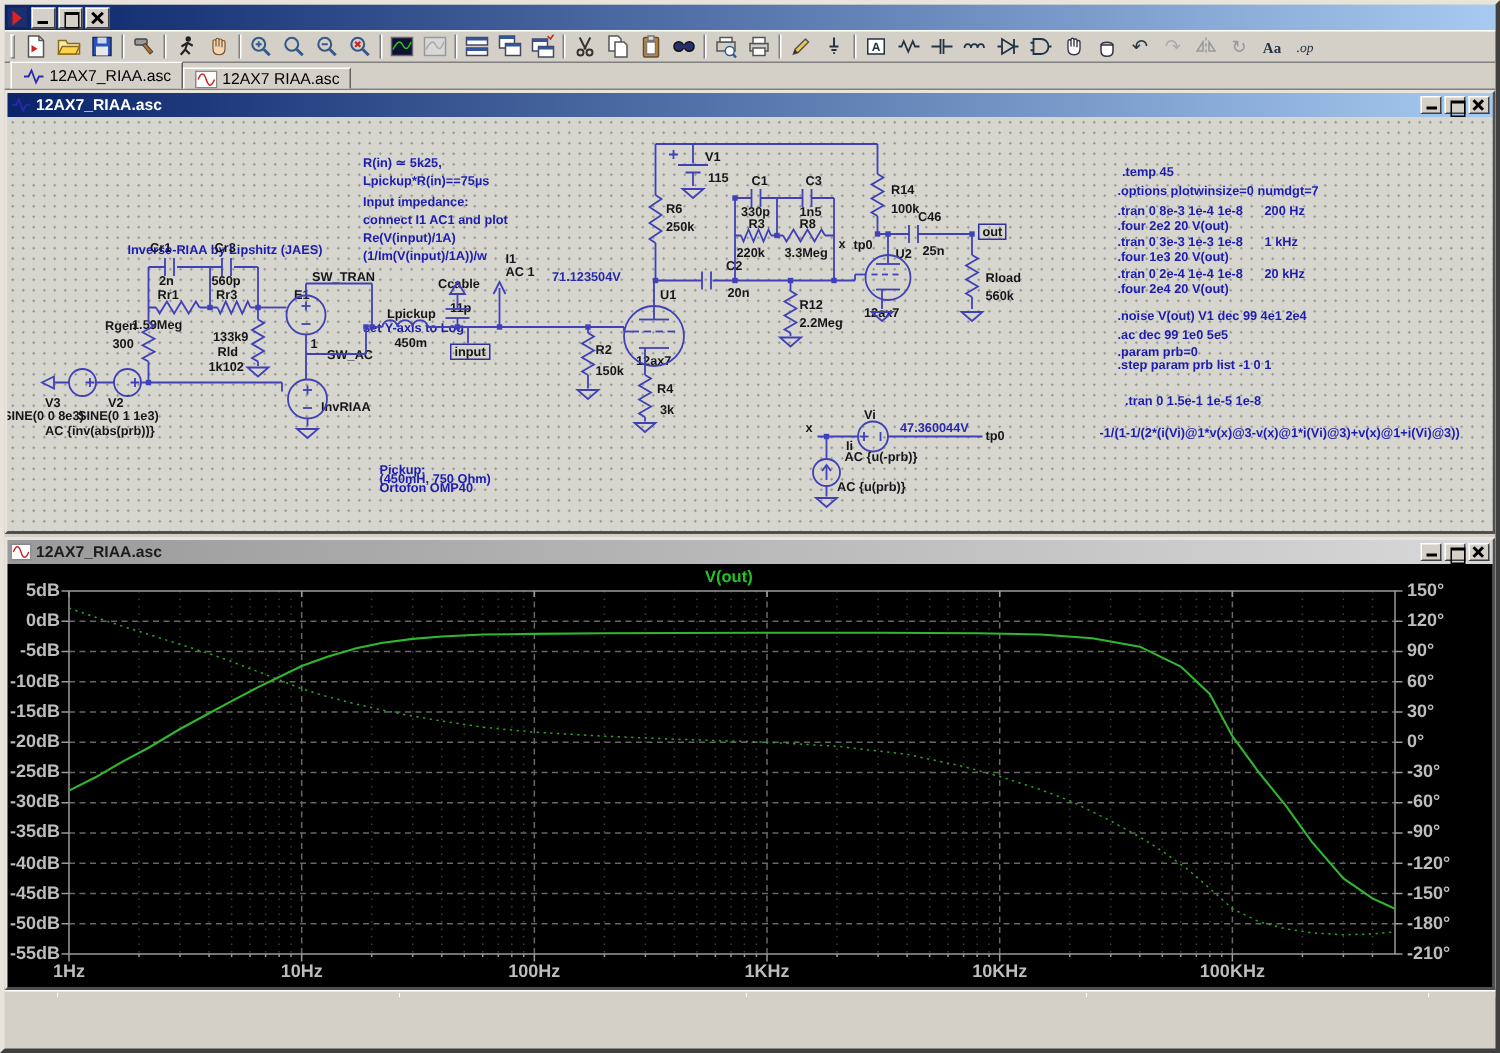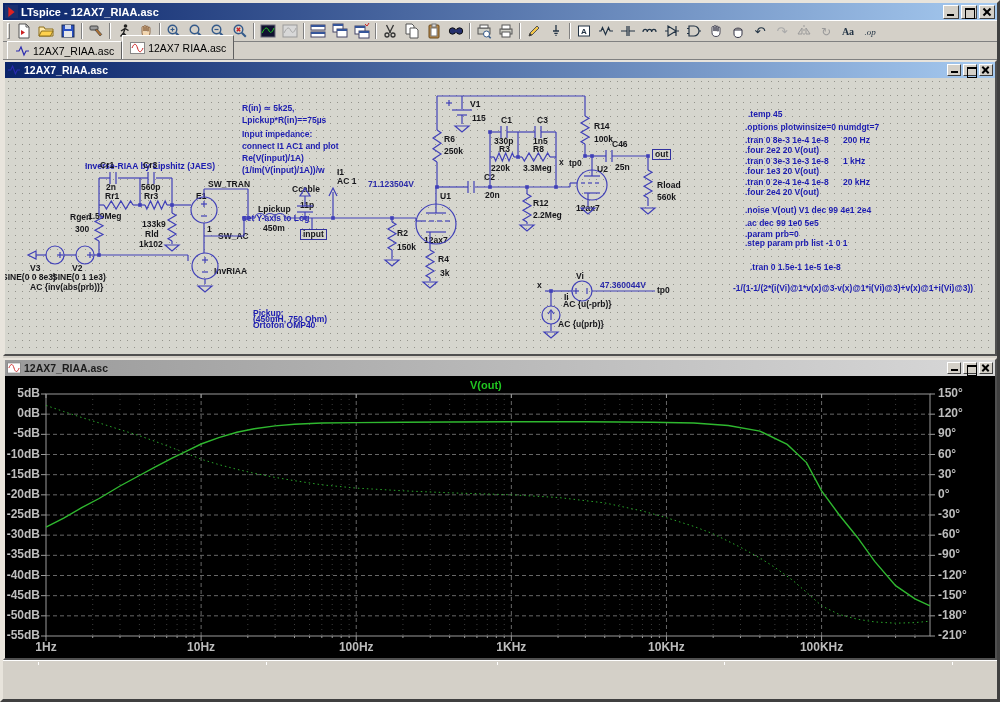--- a/index.html
+++ b/index.html
@@ -20,21 +20,21 @@
   #menubar{height:16px;display:flex;align-items:center;padding-left:2px;flex:none;font-size:11px;}
   .menu-item{padding:1px 6px;color:#000;}
   
   #toolbar{height:22px;display:flex;align-items:center;border-top:1px solid #fff;border-bottom:1px solid #808080;padding-left:4px;flex:none;}
   .tb-grip{width:3px;height:16px;border:1px solid;border-color:#fff #808080 #808080 #fff;margin-right:3px;flex:none;}
   .tb-btn{width:22px;height:20px;display:flex;align-items:center;justify-content:center;flex:none;}
   .tb-btn svg{width:16px;height:16px;}
   .tb-sep{width:2px;height:16px;border-left:1px solid #808080;border-right:1px solid #fff;margin:0 2px;flex:none;}
   
   #tabbar{height:18px;display:flex;align-items:flex-end;padding-left:4px;background:#d4d0c8;border-bottom:1px solid #808080;flex:none;}
-  .tab{height:24px;display:flex;align-items:center;gap:3px;padding:0 7px;font-size:10.5px;border:1px solid;border-color:#fff #606060 #d4d0c8 #fff;border-bottom:none;background:#d4d0c8;white-space:nowrap;}
+  .tab{height:14px;display:flex;align-items:center;gap:3px;padding:0 7px;font-size:10.5px;border:1px solid;border-color:#fff #606060 #d4d0c8 #fff;border-bottom:none;background:#d4d0c8;white-space:nowrap;}
   .tab.active{height:18px;font-weight:normal;}
   .tab svg{width:15px;height:12px;}
   
   .child{background:#d4d0c8;border:2px solid;border-color:#e8e4dc #505050 #505050 #e8e4dc;flex:none;display:flex;flex-direction:column;}
   #schwin{height:296px;}
   #plotwin{height:302px;margin-top:2px;}
   .childbar{height:16px;display:flex;align-items:center;padding:0 2px;flex:none;}
   .childbar.active{background:linear-gradient(90deg,#0a246a,#a6caf0);}
   .childbar.inactive{background:linear-gradient(90deg,#9a9a9a,#d8d8d8);}
   .childbar .ctext{font-size:10.5px;font-weight:bold;flex:1;white-space:nowrap;}
@@ -66,21 +66,20 @@
   
   #sliver{height:5px;background:#d4d0c8;border-top:1px solid #fff;position:relative;flex:none;}
   .sl-div{position:absolute;top:1px;bottom:0;width:1px;background:#808080;border-right:1px solid #fff;}
 </style>
 </head>
 <body>
 
 <div id="app">
   <div class="titlebar">
     <span class="ticon"></span>
-    <span class="ttext">LTspice - 12AX7_RIAA.asc</span>
     <span class="wbtns">
       <span class="wbtn minimize"></span>
       <span class="wbtn maximize"></span>
       <span class="wbtn close"></span>
     </span>
   </div>
   <div id="toolbar">
       <span class="tb-grip"></span>
       <span class="tb-btn">
         <svg viewBox="0 0 16 16">

